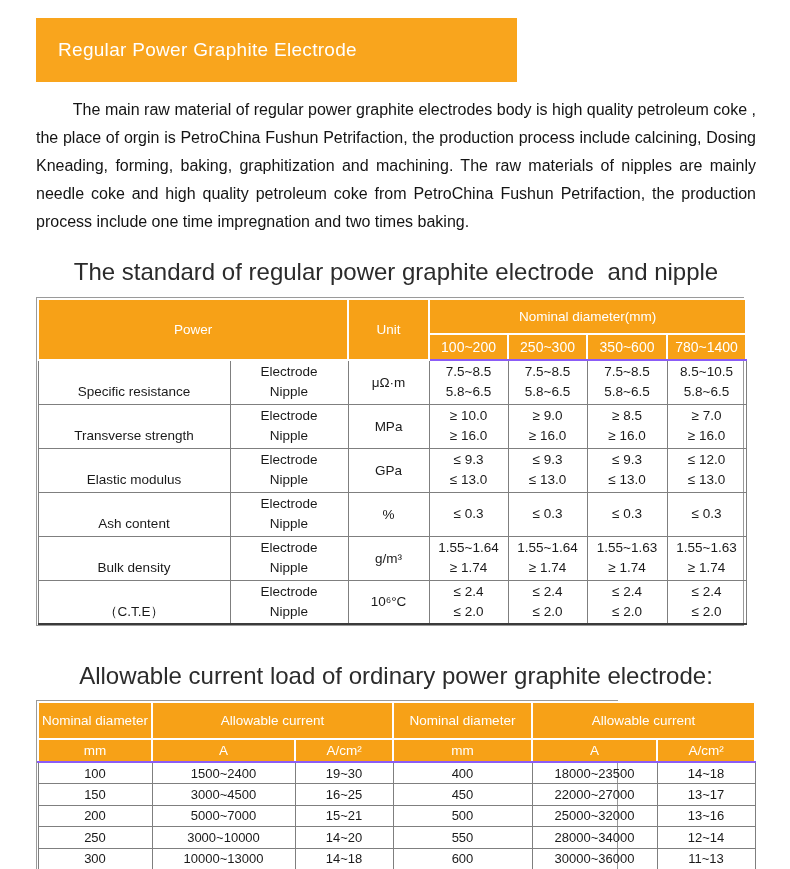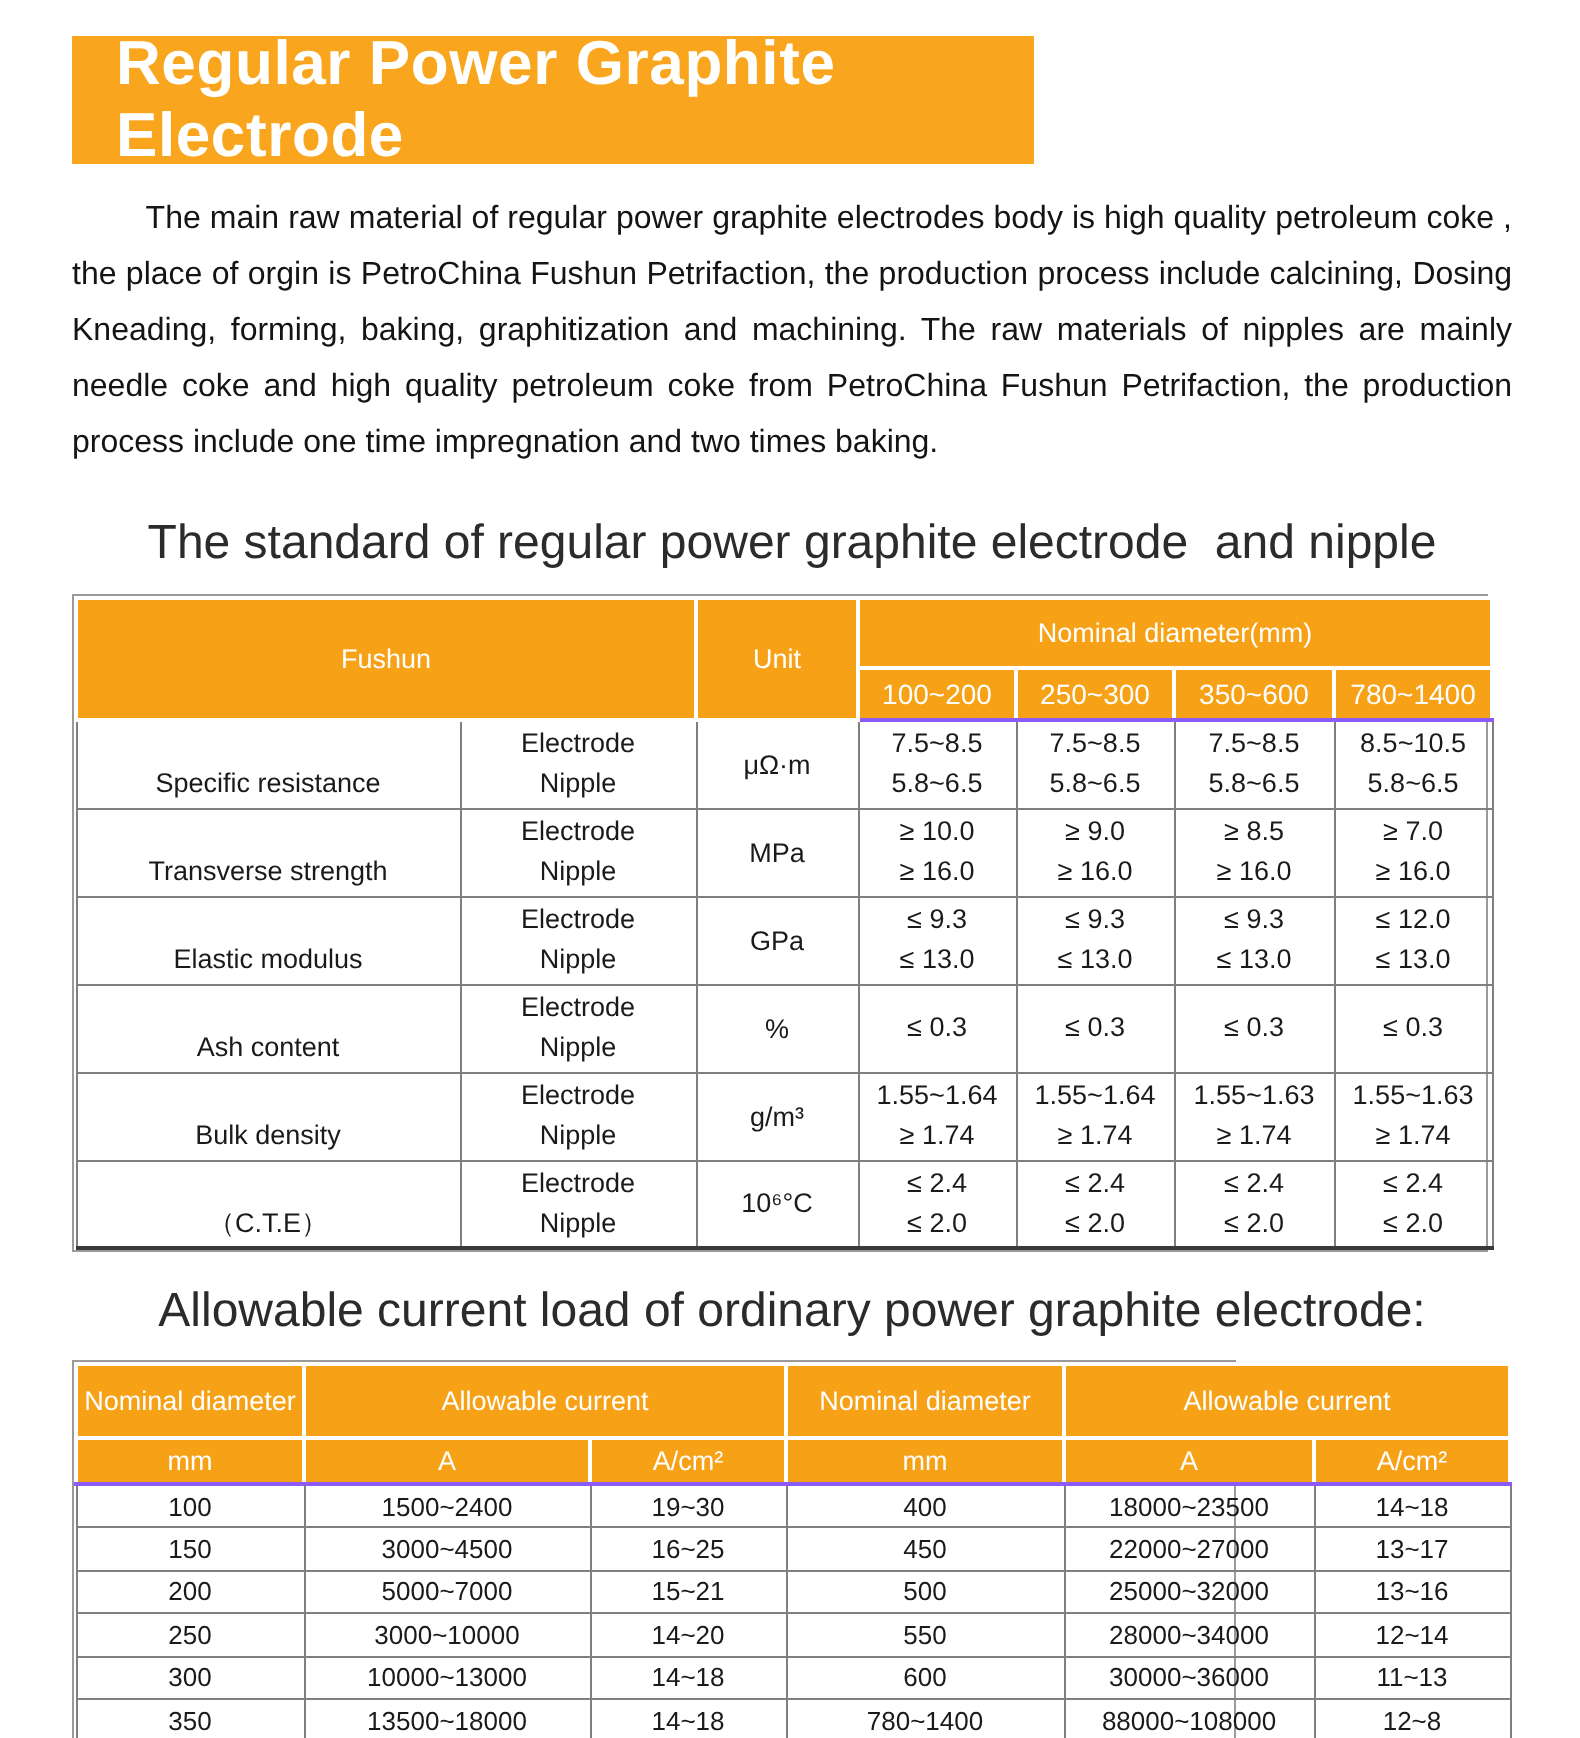--- a/index.html
+++ b/index.html
@@ -12,21 +12,21 @@
   .page { padding: 18px 34px 8px 36px; }
 
   
   .banner {
     width: 481px; height: 64px;
     background: #F9A51D;
     display: flex; align-items: center;
     padding-left: 22px;
   }
   .banner h1 {
-    color: #ffffff; font-size: 31px; font-weight: bold; letter-spacing: 0.3px;
+    color: #ffffff; font-size: 19px; font-weight: normal; letter-spacing: 0.3px;
   }
 
   
   .intro {
     margin-top: 14px;
     width: 720px;
     font-size: 16px;
     line-height: 28px;
     text-align: justify;
     text-indent: 2.3em;
@@ -35,21 +35,21 @@
 
   
   .section-title {
     text-align: center;
     font-size: 24px;
     font-weight: normal;
     color: #2b2b2b;
     white-space: pre-wrap;
   }
   .t1-title { margin-top: 22px; }
-  .t2-title { margin-top: 16px; }
+  .t2-title { margin-top: 36px; }
 
   
   .tbl-wrap { border: 1px solid #9a9a9a; }
   .t1-wrap { margin-top: 11px; width: 708px; }
   .t2-wrap { margin-top: 10px; width: 582px; }
   table { border-collapse: collapse; table-layout: fixed; width: 100%; }
   th {
     background: #F7A117;
     color: #ffffff;
     font-weight: normal;
@@ -98,21 +98,21 @@
         <col style="width:192px">
           <col style="width:118px">
           <col style="width:81px">
         <col style="width:79px">
           <col style="width:79px">
           <col style="width:80px">
           <col style="width:79px">
       </colgroup>
       <thead>
         <tr>
-          <th colspan="2" rowspan="2">Fushun</th>
+          <th colspan="2" rowspan="2">Power</th>
           <th rowspan="2">Unit</th>
           <th colspan="4">Nominal diameter(mm)</th>
         </tr>
         <tr class="last">
           <th>100~200</th>
           <th>250~300</th>
           <th>350~600</th>
           <th>780~1400</th>
         </tr>
       </thead>

